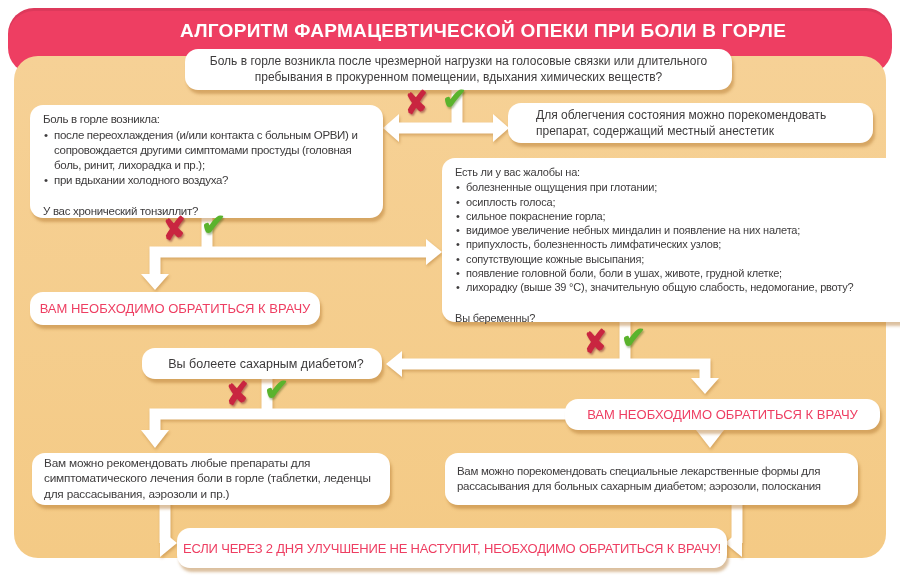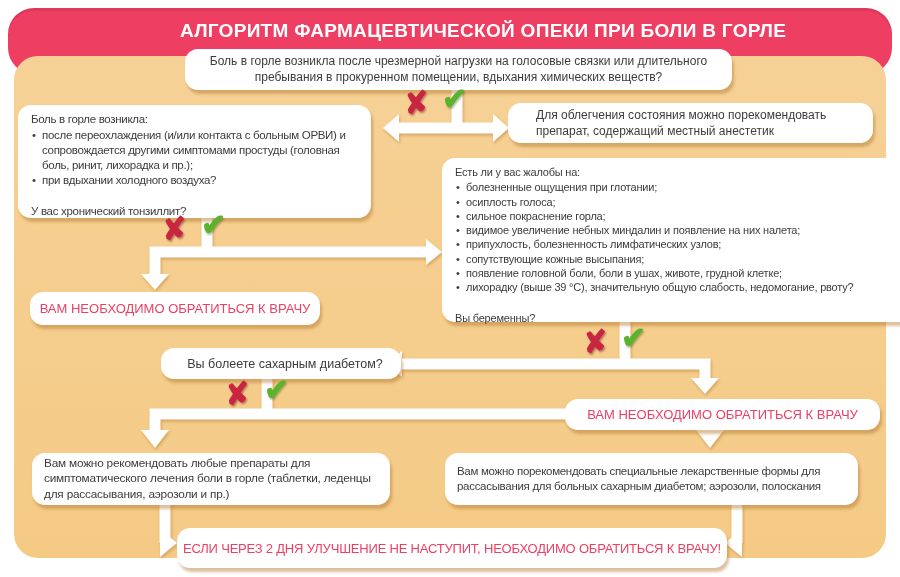--- a/index.html
+++ b/index.html
@@ -20,29 +20,29 @@
   .red{color:#ee3e62;}
   .bullets{margin:1px 0 0 0;padding:0;list-style:none;}
   .bullets li{position:relative;padding-left:11px;}
   .bullets li::before{content:"•";position:absolute;left:1px;top:0;}
   .q-footer{margin-top:16px;}
   .mark{position:absolute;font-size:30px;font-weight:bold;line-height:1;z-index:5;}
   .mark.no{color:#c92540;transform:rotate(-7deg);text-shadow:1px 2px 2px rgba(110,10,30,.45);}
   .mark.yes{color:#5ab32d;text-shadow:1px 2px 2px rgba(50,90,10,.4);}
 
   #top-question{left:185px;top:49px;width:547px;height:41px;font-size:12px;line-height:1.3;padding:4px 14px;}
-  #cold-question{left:18px;top:105px;width:353px;height:113px;font-size:11.5px;line-height:1.3;
+  #cold-question{left:30px;top:105px;width:353px;height:113px;font-size:11.5px;line-height:1.3;
                  letter-spacing:-.3px;padding:7px 12px 5px 13px;}
   #anesthetic-advice{left:508px;top:103px;width:365px;height:40px;font-size:12px;line-height:1.35;
                      padding:4px 14px 4px 28px;}
   #complaints-question{left:442px;top:158px;width:513px;height:164px;font-size:11px;line-height:1.3;
                        letter-spacing:-.2px;padding:7px 10px 5px 13px;}
   #see-doctor-left{left:30px;top:292px;width:290px;height:33px;font-size:13px;}
   #see-doctor-right{left:565px;top:399px;width:315px;height:31px;font-size:13px;}
-  #diabetes-question{left:161px;top:348px;width:240px;height:31px;font-size:12.5px;padding-left:8px;}
+  #diabetes-question{left:142px;top:348px;width:240px;height:31px;font-size:12.5px;padding-left:8px;}
   #generic-treatment{left:32px;top:453px;width:358px;height:52px;font-size:11.8px;line-height:1.32;
                      letter-spacing:-.2px;padding:5px 12px;}
   #diabetic-treatment{left:445px;top:453px;width:413px;height:52px;font-size:11.5px;line-height:1.32;
                       letter-spacing:-.3px;padding:5px 12px;}
   #footer-warning{left:177px;top:528px;width:550px;height:40px;font-size:13px;letter-spacing:-.2px;}
 </style>
 </head>
 <body>
 
 <div class="stage">

